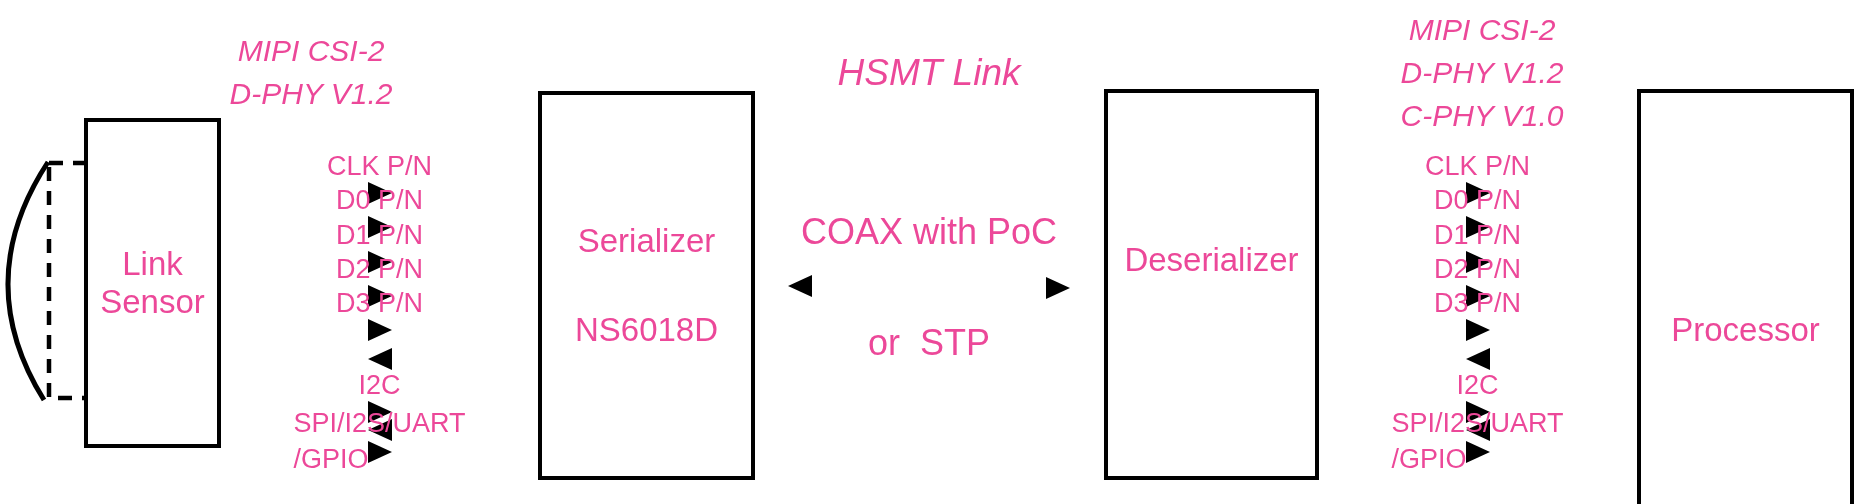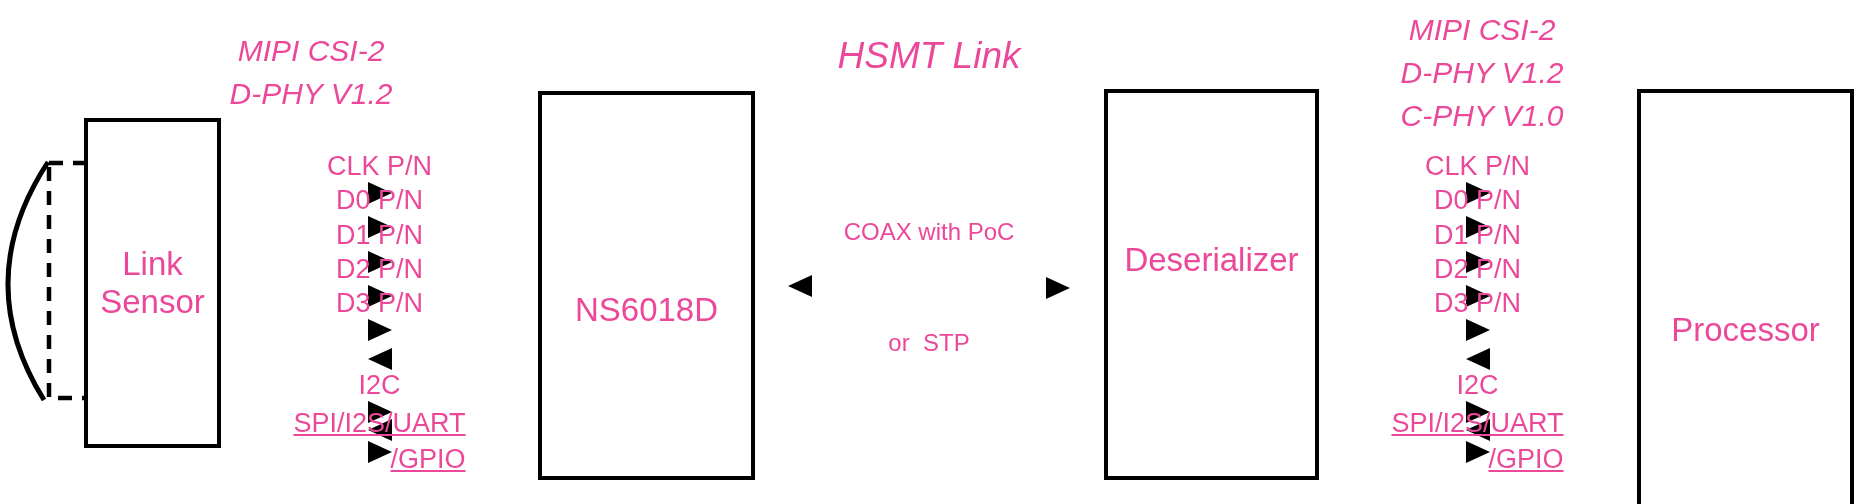--- a/index.html
+++ b/index.html
@@ -47,59 +47,60 @@
   .rowL{left:221px;width:317px;}
   .rowR{left:1318px;width:319px;}
   .shaft{flex:1;height:7px;background:#000;}
   .shaft-fixed{width:58px;height:7px;background:#000;}
   .ah-r{width:0;height:0;border-top:11px solid transparent;border-bottom:11px solid transparent;border-left:24px solid #000;}
   .ah-l{width:0;height:0;border-top:11px solid transparent;border-bottom:11px solid transparent;border-right:24px solid #000;}
   .sig-label{font-size:27px;padding:0 4px;white-space:nowrap;}
   .spi-spacer{flex:1;position:relative;height:24px;}
   .spi-label{
     position:absolute;left:50%;top:50%;transform:translate(-50%,-50%);
-    text-align:right;font-size:27px;line-height:36px;white-space:nowrap;text-decoration:underline;
+    text-align:left;font-size:27px;line-height:36px;white-space:nowrap;
   }
   
   .link-label{
     position:absolute;left:929px;top:287px;transform:translate(-50%,-50%);
-    text-align:center;font-size:24px;line-height:37px;white-space:pre;
+    text-align:center;font-size:36px;line-height:37px;white-space:pre;
   }
   .stubL{left:754px;width:92px;top:275px;}
   .stubR{left:1012px;width:92px;top:275px;}
 </style>
 </head>
 <body>
 
 <div class="canvas">
 
   <svg class="lens" width="100" height="262" viewBox="0 0 100 262">
     <path d="M 48 12 Q -30 131 44 250" stroke="#000" stroke-width="5" fill="none"></path>
     <rect x="49" y="13" width="38" height="235" fill="none" stroke="#000" stroke-width="4.5" stroke-dasharray="14 10"></rect>
   </svg>
 
   <div class="iface" style="left:311px;top:72px;">
     <div>MIPI CSI-2</div>
     <div>D-PHY V1.2</div>
   </div>
 
-  <div class="hsmt" style="left:929px;top:56px;">HSMT Link</div>
+  <div class="hsmt" style="left:929px;top:73px;">HSMT Link</div>
 
   <div class="iface" style="left:1482px;top:72px;">
     <div>MIPI CSI-2</div>
     <div>D-PHY V1.2</div>
     <div>C-PHY V1.0</div>
   </div>
 
   <div class="box sensor">
     <div class="box-label">Link</div>
     <div class="box-label">Sensor</div>
   </div>
 
   <div class="box serializer">
+    <div class="box-label">Serializer</div>
     <div class="part-gap"></div>
     <div class="box-label">NS6018D</div>
   </div>
 
   <div class="box deserializer">
     <div class="box-label">Deserializer</div>
     <div class="part-gap"></div>
   </div>
 
   <div class="box processor">

